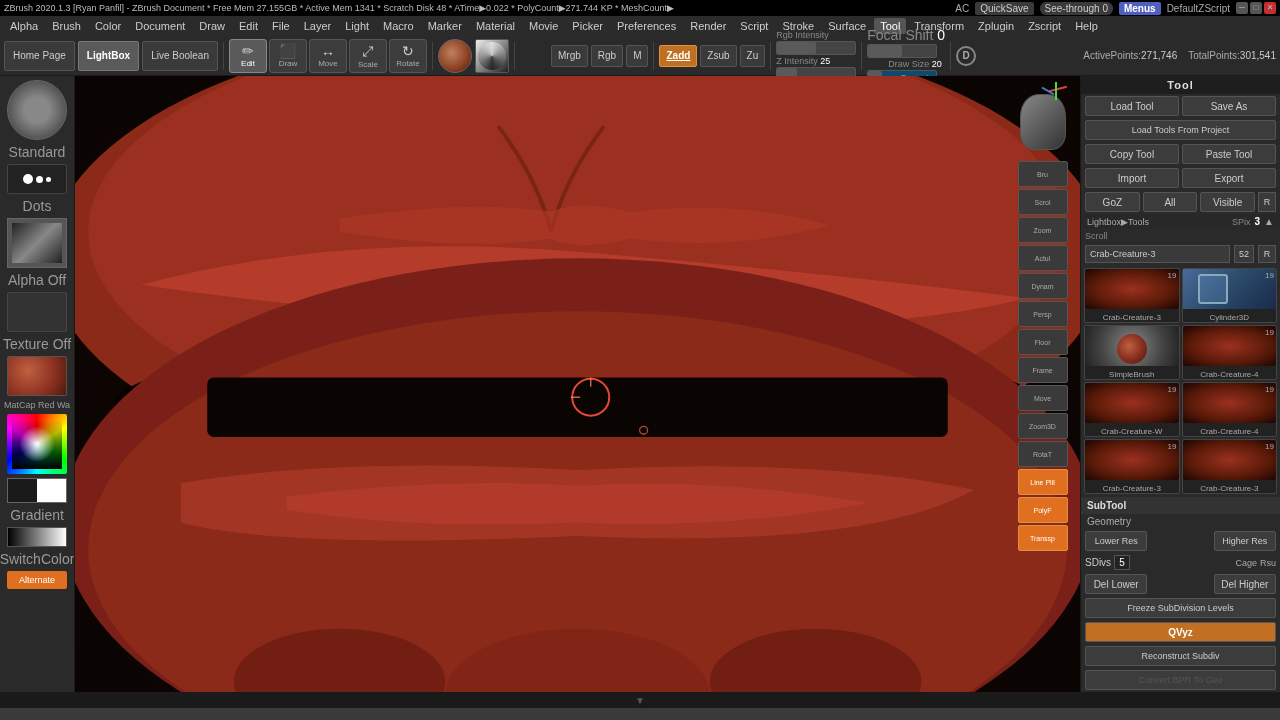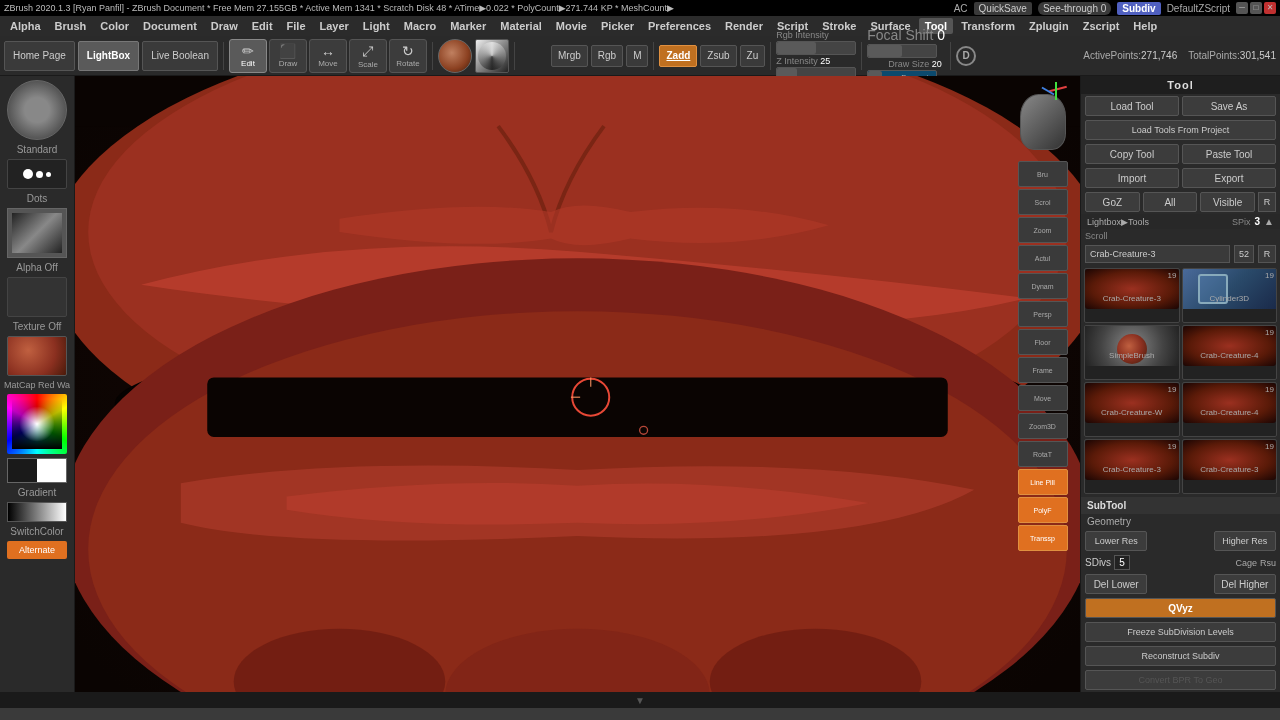--- a/index.html
+++ b/index.html
@@ -34,21 +34,20 @@
       align-items: center;
       padding: 0 4px;
       gap: 2px;
       font-size: 11px;
     }
     .menu-item {
       padding: 2px 6px;
       cursor: pointer;
       color: #ccc;
       border-radius: 2px;
-      font-weight: bold;
     }
     .menu-item.active { background: #555; color: #fff; }
 
     
     #tool-bar {
       height: 40px;
       background: #2a2a2a;
       display: flex;
       align-items: center;
       padding: 0 4px;
@@ -75,21 +74,21 @@
       overflow: hidden;
     }
     .brush-preview {
       width: 60px;
       height: 60px;
       background: radial-gradient(circle, #888 30%, #555 70%, #333 100%);
       border-radius: 50%;
       border: 1px solid #666;
     }
     .left-label {
-      font-size: 10px;
+      font-size: 14px;
       color: #999;
       text-align: center;
     }
     .dot {
       width: 10px;
       height: 10px;
       background: #fff;
       border-radius: 50%;
     }
     .dot.small { width: 7px; height: 7px; }
@@ -270,21 +269,21 @@
     }
     .tool-thumb {
       background: #222;
       border: 1px solid #444;
       border-radius: 2px;
       height: 55px;
       display: flex;
       flex-direction: column;
       align-items: center;
       justify-content: flex-end;
-      padding-bottom: 19px;
+      padding-bottom: 0;
       cursor: pointer;
       position: relative;
       overflow: hidden;
     }
     .tool-thumb .thumb-img {
       position: absolute;
       top: 0; left: 0; right: 0;
       height: 40px;
     }
     .tool-thumb .thumb-label {
@@ -388,21 +387,21 @@
 
   </style>
 </head>
 <body>
 
 <div id="top-bar">
   <span style="flex:1;overflow:hidden;white-space:nowrap;text-overflow:ellipsis;font-size:9px;color:#bbb;">ZBrush 2020.1.3 [Ryan Panfil] - ZBrush Document  * Free Mem 27.155GB * Active Mem 1341 * Scratch Disk 48 * ATime▶0.022 * PolyCount▶271.744 KP * MeshCount▶</span>
   <span style="color:#aaa;font-size:10px;">AC</span>
   <span style="background:#3a3a3a;padding:1px 5px;border-radius:2px;cursor:pointer;color:#ccc;">QuickSave</span>
   <span style="background:#3a3a3a;padding:1px 5px;border-radius:6px;cursor:pointer;color:#ccc;">See-through 0</span>
-  <span style="background:#5060c0;padding:1px 5px;border-radius:2px;cursor:pointer;color:#fff;font-weight:bold;">Subdiv</span>
+  <span style="background:#5060c0;padding:1px 5px;border-radius:2px;cursor:pointer;color:#fff;font-weight:bold;">Menus</span>
   <span style="color:#aaa;">DefaultZScript</span>
   <div style="display:flex;gap:2px;align-items:center;">
     <span style="width:12px;height:12px;background:#555;border-radius:2px;cursor:pointer;display:inline-block;text-align:center;line-height:12px;font-size:8px;">─</span>
     <span style="width:12px;height:12px;background:#555;border-radius:2px;cursor:pointer;display:inline-block;text-align:center;line-height:12px;font-size:8px;">□</span>
     <span style="width:12px;height:12px;background:#c03030;border-radius:2px;cursor:pointer;display:inline-block;text-align:center;line-height:12px;font-size:8px;">✕</span>
   </div>
 </div>
 
 <div id="menu-bar">
   <span class="menu-item">Alpha</span>
@@ -793,25 +792,25 @@
       <span class="sdiv-small">Rsu</span>
     </div>
 
     <div class="panel-row">
       <div class="panel-btn">Del Lower</div>
       <div class="flex-spacer"></div>
       <div class="panel-btn">Del Higher</div>
     </div>
 
     <div class="panel-row">
+      <div class="panel-btn" style="font-size:9px;">Freeze SubDivision Levels</div>
+    </div>
+
+    <div class="panel-row">
       <div class="panel-btn orange" style="font-size:10px;font-weight:bold;">QVyz</div>
-    </div>
-
-    <div class="panel-row">
-      <div class="panel-btn" style="font-size:9px;">Freeze SubDivision Levels</div>
     </div>
 
     <div class="panel-row">
       <div class="panel-btn" style="font-size:9px;">Reconstruct Subdiv</div>
     </div>
 
     <div class="panel-row">
       <div class="panel-btn" style="font-size:9px;color:#555;">Convert BPR To Geo</div>
     </div>
 

